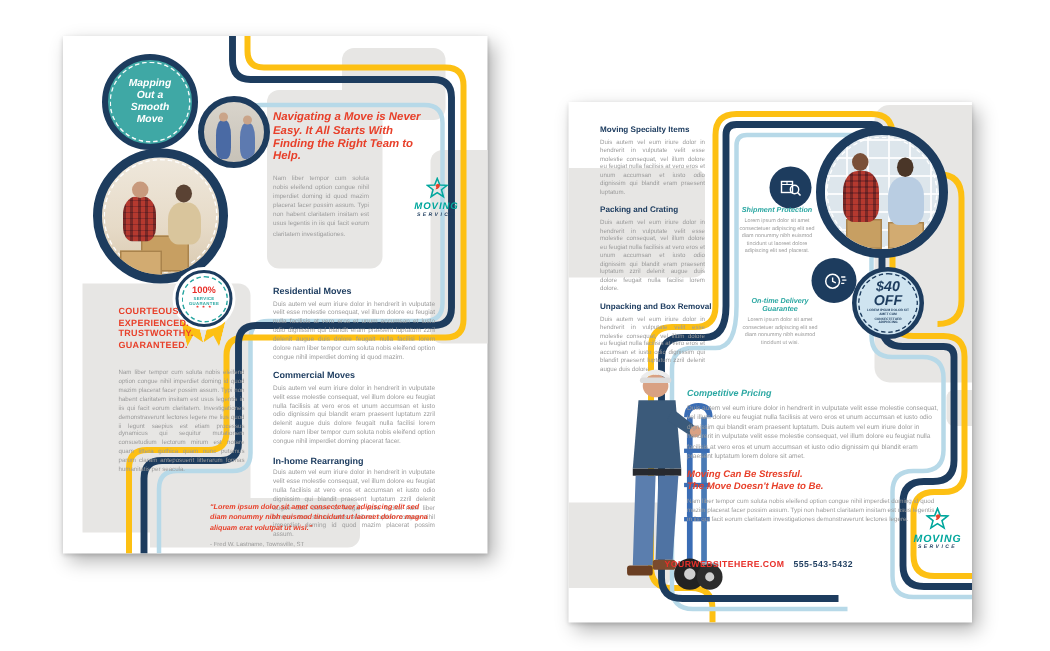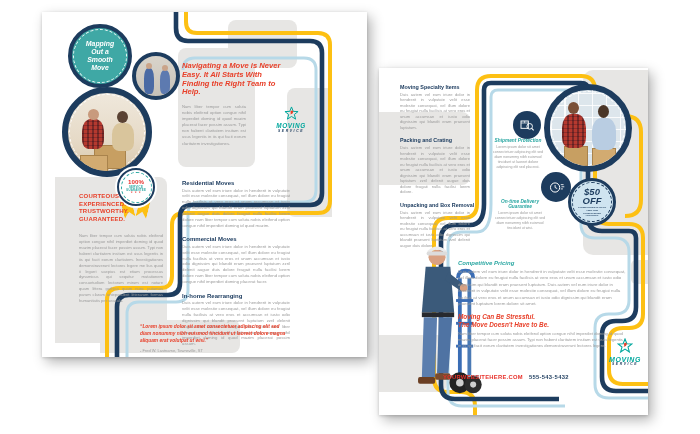--- a/index.html
+++ b/index.html
@@ -1,19 +1,19 @@
 <!DOCTYPE html>
 <html><head>
 <meta charset="utf-8">
 <style>
   html,body{margin:0;padding:0;}
   body{font-family:"Liberation Sans",sans-serif;background:#ffffff;}
   .canvas{position:relative;width:700px;height:434px;background:#ffffff;overflow:hidden;}
   .page{position:absolute;background:#fff;box-shadow:4px 5px 12px rgba(0,0,0,.30),0 1px 3px rgba(0,0,0,.18);overflow:hidden;}
-  #flyer-page{left:42px;top:12px;width:325px;height:345px;}
+  #flyer-page{left:42px;top:24px;width:283px;height:345px;}
   #datasheet-page{left:379px;top:68px;width:269px;height:347px;}
   .abs{position:absolute;}
   .grayblock{position:absolute;background:#e7e6e4;}
   .roadsvg{position:absolute;left:0;top:0;width:100%;height:100%;pointer-events:none;}
   .roadsvg path{fill:none;}
   .p-yellow{stroke:#fdc013;stroke-width:4;}
   .p-navy{stroke:#1d3c5e;stroke-width:4.6;}
   .p-lblue{stroke:#b7d9e8;stroke-width:3;}
   .circle{position:absolute;border-radius:50%;box-sizing:border-box;}
   .navy-ring{border:5px solid #1d3c5e;}
@@ -203,21 +203,21 @@
     <div class="circle icon-circle" style="left:162px;top:104px;width:30px;height:30px;">
       <svg width="17" height="17" viewBox="0 0 24 24">
         <circle cx="10" cy="12" r="6.5" fill="none" stroke="#fff" stroke-width="1.4"></circle>
         <path d="M10,8.5 V12 L13,13.5" stroke="#fff" stroke-width="1.3" fill="none"></path>
         <path d="M18,8 h4 M19,11 h4 M18,14 h3" stroke="#fff" stroke-width="1.2"></path>
       </svg>
     </div>
 
     <div class="circle offer" style="left:189px;top:110px;width:48px;height:48px;">
       <div class="offer-in"></div>
-      <div class="offer-amt">$50</div>
+      <div class="offer-amt">$40</div>
       <div class="offer-amt">OFF</div>
       <div class="offer-note">LOREM IPSUM DOLOR SIT AMET CUM CONSECTETUER ADIPISCING</div>
     </div>
 
     <div class="abs" style="left:21px;top:16px;width:70px;">
       <div style="margin-bottom:7px;">
         <div class="sec-title" style="font-size:5.4px;">Moving Specialty Items</div>
         <div class="sec-body" style="font-size:4.1px;">Duis autem vel eum iriure dolor in hendrerit in vulputate velit esse molestie consequat, vel illum dolore eu feugiat nulla facilisis at vero eros et unum accumsan et iusto odio dignissim qui blandit eram praesent luptatum.</div>
       </div>
       <div style="margin-bottom:7px;">

